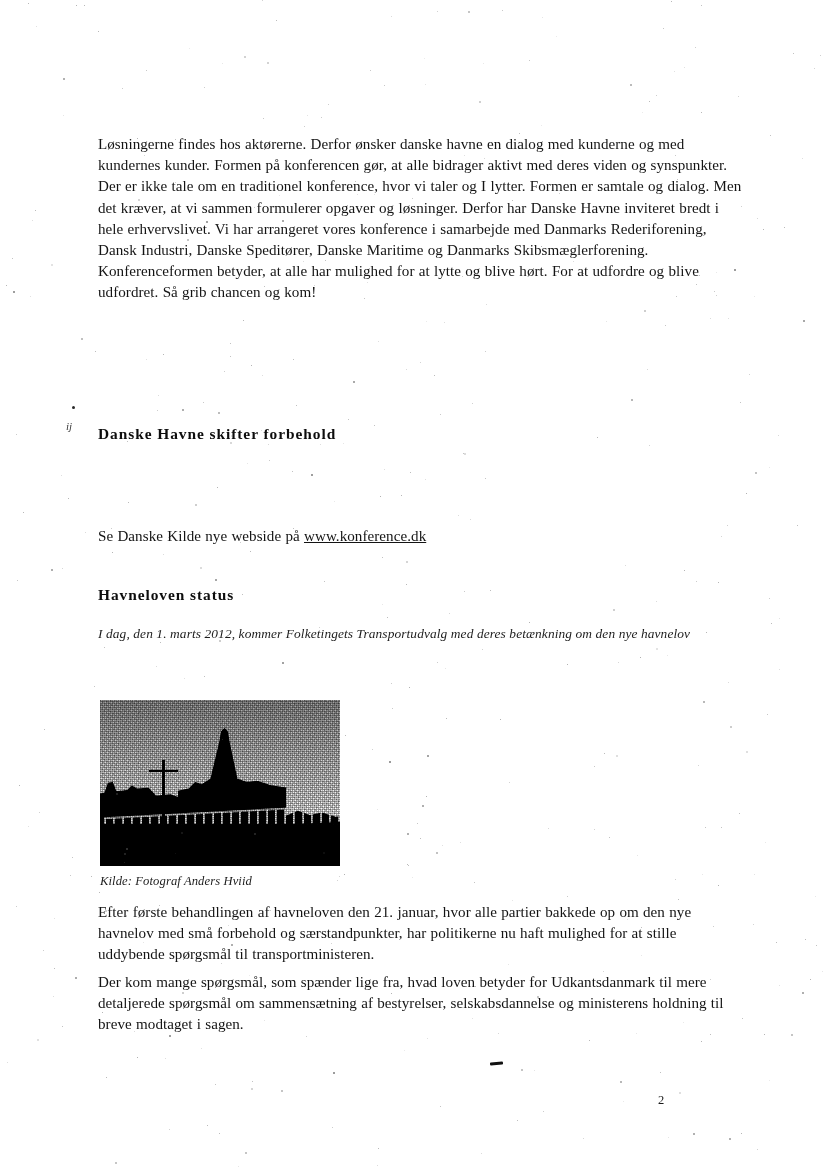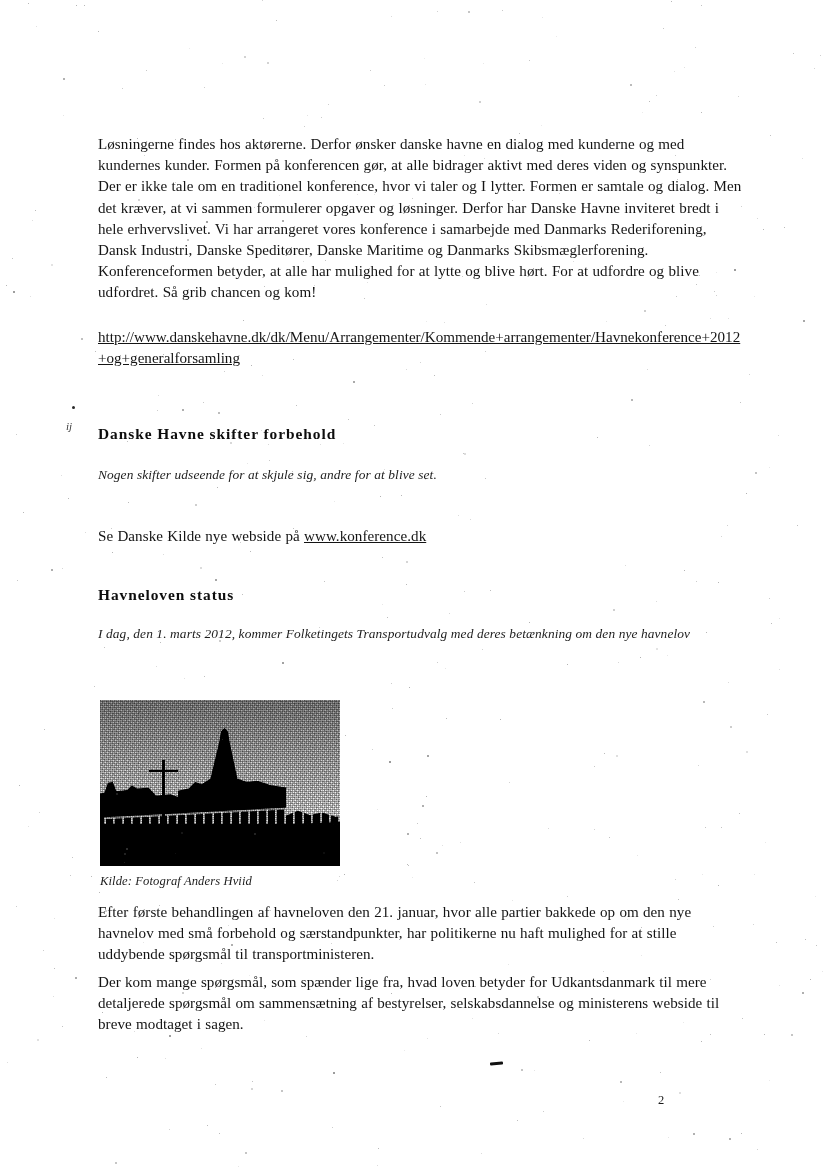--- a/index.html
+++ b/index.html
@@ -241,27 +241,25 @@
   }
 </style>
 </head>
 <body>
 
 <div class="page">
 
   <p class="body-par" id="par-intro">Løsningerne findes hos aktørerne. Derfor ønsker danske havne en dialog med kunderne og med kundernes kunder. Formen på konferencen gør, at alle bidrager aktivt med deres viden og synspunkter. Der er ikke tale om en traditionel konference, hvor vi taler og I lytter. Formen er samtale og dialog. Men det kræver, at vi sammen formulerer opgaver og løsninger. Derfor har Danske Havne inviteret bredt i hele erhvervslivet. Vi har arrangeret vores konference i samarbejde med Danmarks Rederiforening, Dansk Industri, Danske Speditører, Danske Maritime og Danmarks Skibsmæglerforening.  Konferenceformen betyder, at alle har mulighed for at lytte og blive hørt. For at udfordre og blive udfordret. Så grib chancen og kom!</p>
 
   <div id="website-ref">
-    <a class="url-block link" href="#">http://www.danskehavne.dk/dk/Menu/Arrangementer/Kommende+arrangementer/Havnekonference+2012+og+generalforsamling</a>
   </div>
 
   <h2 class="heading" id="heading-skifter">Danske Havne skifter forbehold</h2>
 
   <div id="tagline">
-    <div class="italic-line">Nogen skifter udseende for at skjule sig, andre for at blive set.</div>
   </div>
 
   <div class="body-par" id="website-new">
     <span>Se Danske Kilde nye webside på </span><a class="link" href="#">www.konference.dk</a>
   </div>
 
   <h2 class="heading" id="heading-status">Havneloven status</h2>
 
   <div class="italic-line" id="status-lead">I dag, den 1. marts 2012, kommer Folketingets Transportudvalg med deres betænkning om den nye havnelov</div>
 
@@ -276,21 +274,21 @@
       <div class="mast"></div>
       <div class="quay"></div>
       <div class="photo-grain"></div>
       <div class="photo-grain2"></div>
     </div>
     <figcaption class="caption">Kilde: Fotograf Anders Hviid</figcaption>
   </figure>
 
   <p class="body-par" id="par-efter">Efter første behandlingen af havneloven den 21. januar, hvor alle partier bakkede op om den nye havnelov med små forbehold og særstandpunkter, har politikerne nu haft mulighed for at stille uddybende spørgsmål til transportministeren.</p>
 
-  <p class="body-par" id="par-derkom">Der kom mange spørgsmål, som spænder lige fra, hvad loven betyder for Udkantsdanmark til mere detaljerede spørgsmål om sammensætning af bestyrelser, selskabsdannelse og ministerens webside til breve modtaget i sagen.</p>
+  <p class="body-par" id="par-derkom">Der kom mange spørgsmål, som spænder lige fra, hvad loven betyder for Udkantsdanmark til mere detaljerede spørgsmål om sammensætning af bestyrelser, selskabsdannelse og ministerens holdning til breve modtaget i sagen.</p>
 </div>
 
 <div id="page-number">2</div>
 
 <div id="smudge"></div>
 <div id="margin-dot"></div>
 <div id="margin-mark">ij</div>
 
 <div id="noise-layer">
     <div class="speck" style="width: 2px; height: 2px; left: 734px; top: 269px; opacity: 0.72;"></div>

